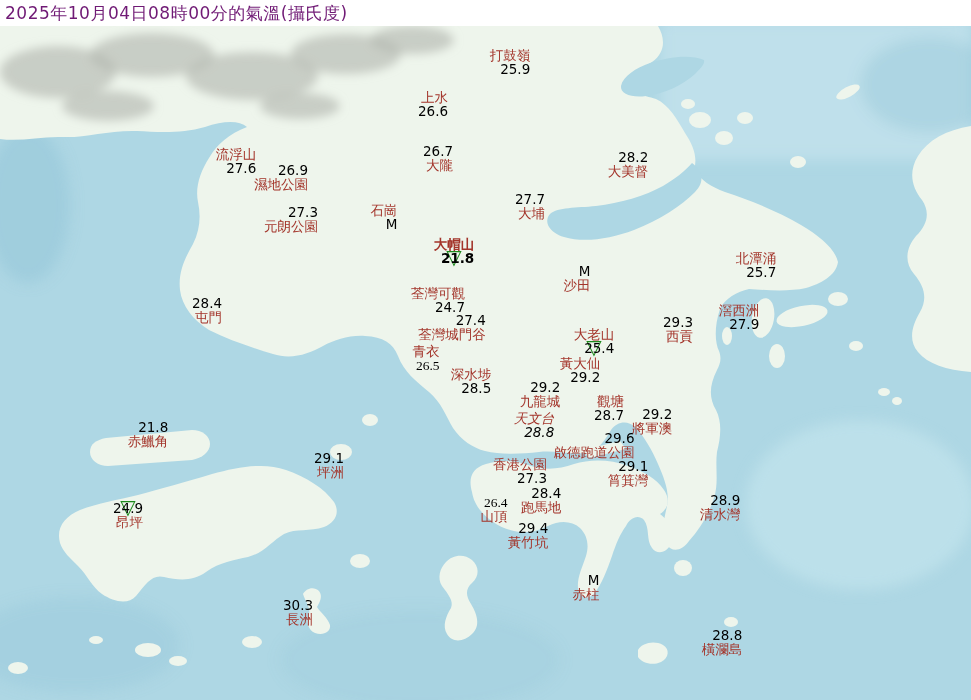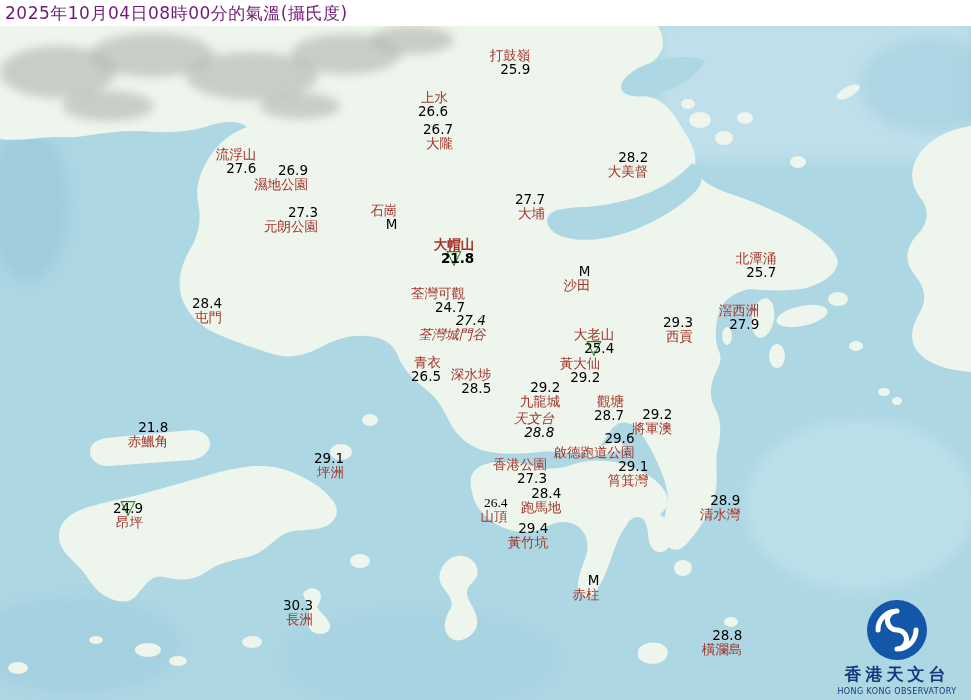--- a/index.html
+++ b/index.html
@@ -178,21 +178,21 @@
         <div class="st-temp"><span class="temp-val">26.6</span></div>
       </div>
       <div class="station" style="left: 236px; top: 147px;">
         <div class="st-name">流浮山</div>
         <div class="st-temp"><span class="temp-val">27.6</span></div>
       </div>
       <div class="station" style="left: 281px; top: 163px;">
         <div class="st-temp"><span class="temp-val">26.9</span></div>
         <div class="st-name">濕地公園</div>
       </div>
-      <div class="station" style="left: 438px; top: 122px;">
+      <div class="station" style="left: 438px; top: 144px;">
         <div class="st-temp"><span class="temp-val">26.7</span></div>
         <div class="st-name">大隴</div>
       </div>
       <div class="station" style="left: 628px; top: 150px;">
         <div class="st-temp"><span class="temp-val">28.2</span></div>
         <div class="st-name">大美督</div>
       </div>
       <div class="station" style="left: 291px; top: 205px;">
         <div class="st-temp"><span class="temp-val">27.3</span></div>
         <div class="st-name">元朗公園</div>
@@ -222,33 +222,33 @@
         <div class="st-temp"><span class="temp-val">24.7</span></div>
       </div>
       <div class="station" style="left: 207px; top: 296px;">
         <div class="st-temp"><span class="temp-val">28.4</span></div>
         <div class="st-name">屯門</div>
       </div>
       <div class="station" style="left: 739px; top: 303px;">
         <div class="st-name">滘西洲</div>
         <div class="st-temp"><span class="temp-val">27.9</span></div>
       </div>
-      <div class="station" style="left: 452px; top: 313px; font-style: italic;">
+      <div class="station" style="left: 452px; top: 313px;">
         <div class="st-temp"><span class="temp-val">27.4</span></div>
         <div class="st-name">荃灣城門谷</div>
       </div>
       <div class="station" style="left: 678px; top: 315px;">
         <div class="st-temp"><span class="temp-val">29.3</span></div>
         <div class="st-name">西貢</div>
       </div>
       <div class="station" style="left: 594px; top: 327px;">
         <div class="st-name">大老山</div>
         <div class="st-temp"><span class="peak-marker">▽</span><span class="temp-val">25.4</span></div>
       </div>
-      <div class="station" style="left: 426px; top: 355px;">
+      <div class="station" style="left: 426px; top: 345px; font-family: Liberation Serif, serif;">
         <div class="st-name">青衣</div>
         <div class="st-temp"><span class="temp-val">26.5</span></div>
       </div>
       <div class="station" style="left: 580px; top: 356px;">
         <div class="st-name">黃大仙</div>
         <div class="st-temp"><span class="temp-val">29.2</span></div>
       </div>
       <div class="station" style="left: 471px; top: 367px;">
         <div class="st-name">深水埗</div>
         <div class="st-temp"><span class="temp-val">28.5</span></div>
@@ -316,24 +316,14 @@
       <div class="station" style="left: 298px; top: 598px;">
         <div class="st-temp"><span class="temp-val">30.3</span></div>
         <div class="st-name">長洲</div>
       </div>
       <div class="station" style="left: 722px; top: 628px;">
         <div class="st-temp"><span class="temp-val">28.8</span></div>
         <div class="st-name">橫瀾島</div>
       </div>
     </div>
 
-  <div class="logo">
-    <svg width="66" height="62" viewBox="0 0 66 62">
-      <circle class="logo-circle" cx="33" cy="31" r="30"></circle>
-      <path class="logo-swirl" d="M 33,12 A 9.5,9.5 0 0 0 33,31 A 9.5,9.5 0 0 1 33,50
-                                  M 14,31 A 19,19 0 0 1 33,12
-                                  M 52,31 A 19,19 0 0 1 33,50"></path>
-    </svg>
-    <div class="logo-cn">香港天文台</div>
-    <div class="logo-en">HONG KONG OBSERVATORY</div>
-  </div>
 
 </div>
 
 </body></html>

